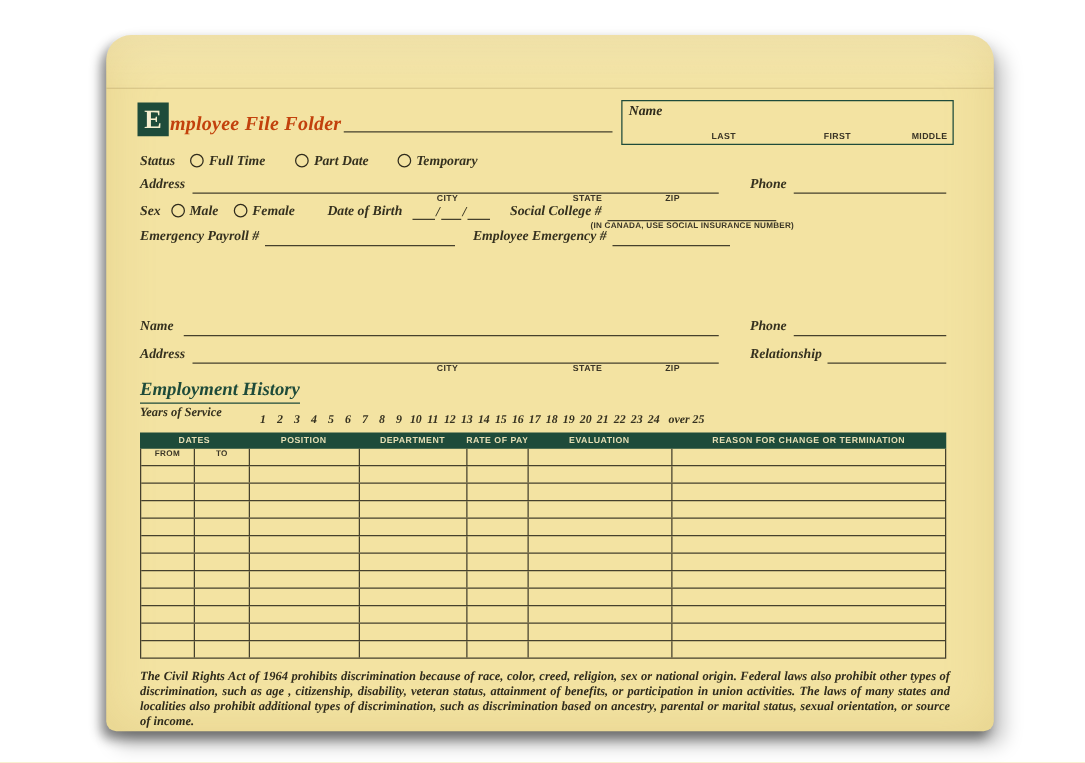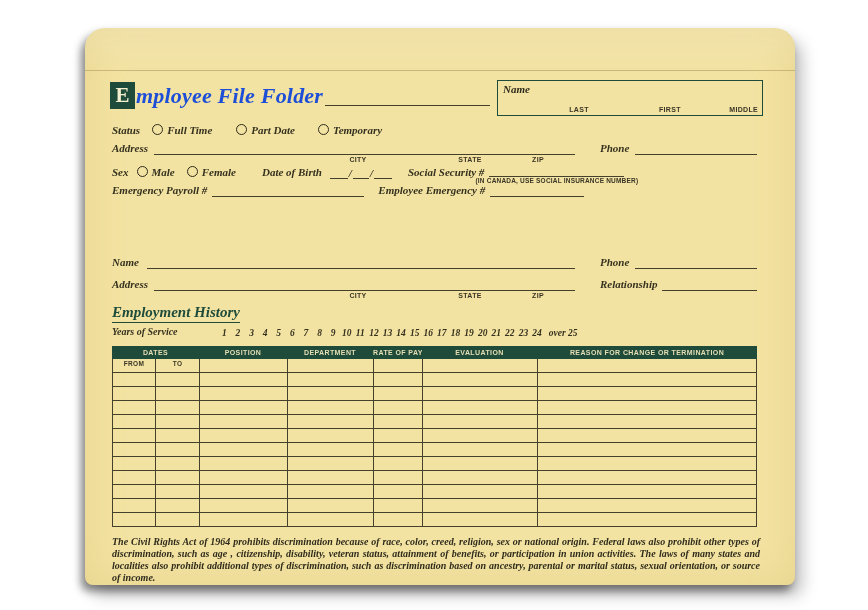--- a/index.html
+++ b/index.html
@@ -14,38 +14,38 @@
     box-shadow:-4px 6px 9px rgba(0,0,0,0.45), 7px 10px 16px rgba(0,0,0,0.25),
                inset 0 0 40px rgba(186,156,70,0.22);
   }
   .flap{
     position:absolute;left:0;top:0;right:0;height:42px;
     border-radius:18px 18px 0 0;
     background:linear-gradient(to bottom, rgba(255,255,255,0.16), rgba(255,255,255,0.02));
     border-bottom:1px solid rgba(150,126,58,0.45);
   }
   .label{font-style:italic;font-weight:bold;font-size:11px;color:#35311f;white-space:nowrap;}
-  .row{position:absolute;display:flex;align-items:center;}
+  .row{position:absolute;display:flex;align-items:flex-start;}
   .wline{border-bottom:1px solid #45402c;height:13px;}
   .radio{
     width:9px;height:9px;border:1px solid #2f2b1c;border-radius:50%;
     display:inline-block;margin:0 4px 1px 0;flex:0 0 auto;background:transparent;
   }
   .tiny{font-family:"Liberation Sans", sans-serif;font-weight:bold;font-size:7px;
         color:#3a3526;letter-spacing:0.3px;white-space:nowrap;}
   .sublabel{position:absolute;transform:translateX(-50%);}
   
   .title-row{position:absolute;left:25px;top:54px;width:380px;display:flex;align-items:flex-end;}
   .dropcap{
     width:25px;height:27px;background:#1e4b3a;color:#f6efcf;
     font-weight:bold;font-size:21px;display:flex;align-items:center;justify-content:center;
     flex:0 0 auto;
   }
   .title-text{
-    font-style:italic;font-weight:bold;font-size:22px;color:#1d4ed8;
+    font-style:italic;font-weight:bold;font-size:16px;color:#c2410c;
     margin:0 2px 0 1px;letter-spacing:0.2px;white-space:nowrap;text-align:right;
   }
   .title-row .wline{flex:1;margin-bottom:3px;}
   
   .name-box{position:absolute;left:412px;top:52px;width:264px;height:34px;border:1px solid #1e4b3a;}
   .nb-label{position:absolute;left:5px;top:2px;font-style:italic;font-weight:bold;font-size:11px;color:#2f2b1c;}
   .nb-last{position:absolute;bottom:2px;left:27%;}
   .nb-first{position:absolute;bottom:2px;left:61%;}
   .nb-middle{position:absolute;bottom:2px;right:4px;}
   
@@ -133,21 +133,21 @@
     <span class="radio" style="margin-left:12px;"></span>
     <span class="label">Female</span>
     <span class="label" style="margin-left:26px;">Date of Birth</span>
     <span class="dob" style="margin-left:8px;">
       <span class="seg" style="width:18px;"></span>
       <span class="slash">/</span>
       <span class="seg" style="width:16px;"></span>
       <span class="slash">/</span>
       <span class="seg" style="width:18px;"></span>
     </span>
-    <span class="label" style="margin-left:16px;">Social Security #</span>
+    <span class="label" style="margin-left:16px;">Social College #</span>
     <span class="ssn-wrap" style="margin-left:5px;">
       <span class="wline" style="display:inline-block;width:135px;"></span>
       <span class="tiny ssn-note">(IN CANADA, USE SOCIAL INSURANCE NUMBER)</span>
     </span>
   </div>
 
   <div class="row" style="left:27px;top:155px;width:472px;">
     <span class="label" style="margin-right:5px;">Emergency Payroll #</span>
     <span class="wline" style="width:152px;"></span>
     <span class="label" style="margin-left:14px;margin-right:5px;">Employee Emergency #</span>
@@ -172,21 +172,21 @@
   <span class="tiny sublabel" style="left:273px;top:264px;">CITY</span>
   <span class="tiny sublabel" style="left:385px;top:264px;">STATE</span>
   <span class="tiny sublabel" style="left:453px;top:264px;">ZIP</span>
   <div class="row" style="left:515px;top:249px;width:157px;">
     <span class="label" style="margin-right:5px;">Relationship</span>
     <span class="wline" style="flex:1;"></span>
   </div>
 
   <div class="section-heading" style="left:27px;top:276px;">Employment History</div>
 
-  <div class="row" style="left:27px;top:297px;height:12px;gap:14px;">
+  <div class="row" style="left:27px;top:297px;height:12px;">
     <span class="label" style="font-size:10px;">Years of Service</span>
     <span id="years-numbers" style="margin-left:26px;"><span class="year">1</span><span class="year">2</span><span class="year">3</span><span class="year">4</span><span class="year">5</span><span class="year">6</span><span class="year">7</span><span class="year">8</span><span class="year">9</span><span class="year">10</span><span class="year">11</span><span class="year">12</span><span class="year">13</span><span class="year">14</span><span class="year">15</span><span class="year">16</span><span class="year">17</span><span class="year">18</span><span class="year">19</span><span class="year">20</span><span class="year">21</span><span class="year">22</span><span class="year">23</span><span class="year">24</span><span class="year year-wide">over 25</span></span>
   </div>
 
   <div class="emp-table">
     <div class="t-head">
       <div class="w-dates">DATES</div>
       <div class="w-pos">POSITION</div>
       <div class="w-dept">DEPARTMENT</div>
       <div class="w-rate">RATE OF PAY</div>

